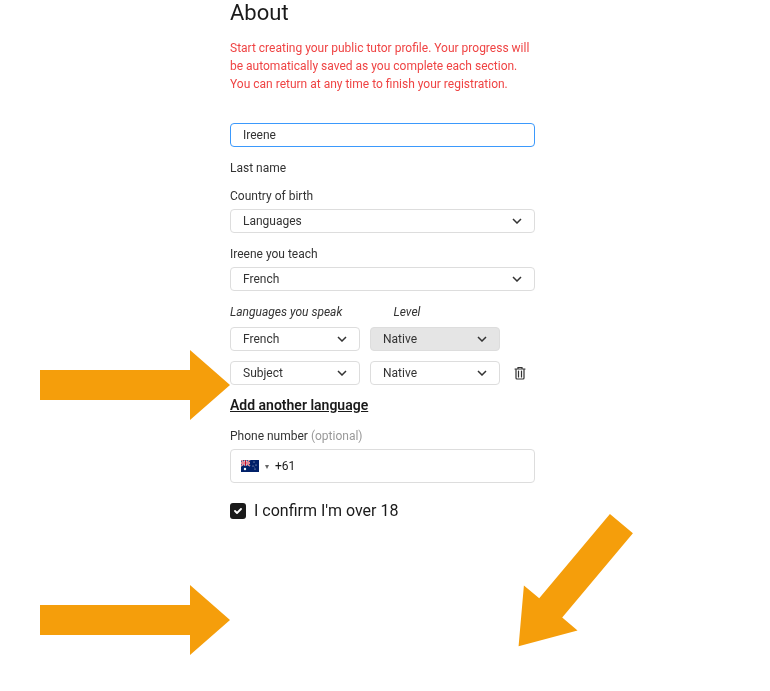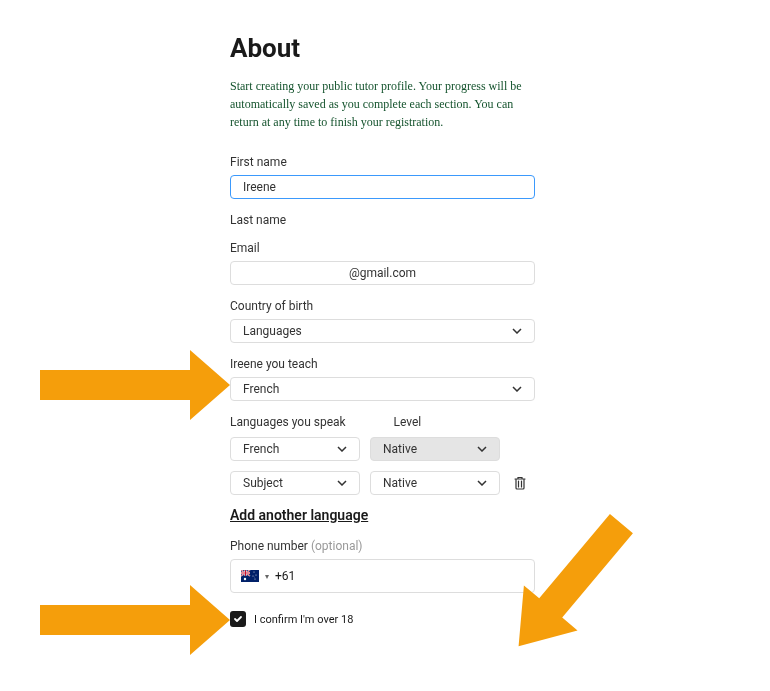--- a/index.html
+++ b/index.html
@@ -10,32 +10,30 @@
       width: 770px;
       height: 691px;
       position: relative;
     }
     .container {
       margin-left: 230px;
       width: 305px;
       padding-top: 0;
     }
     h1.title {
-      font-size: 26px;
-      font-weight: 700;
+      font-size: 22px;
+      font-weight: 400;
       margin-bottom: 14px;
       color: #1a1a1a;
-      margin-top: 33px;
     }
     .subtitle {
       font-size: 12px;
       line-height: 1.5;
-      color: #14532d;
-      margin-bottom: 24px;
-      font-family: Liberation Serif, serif;
+      color: #ef4444;
+      margin-bottom: 30px;
     }
     .label {
       font-size: 12px;
       color: #333;
       margin-bottom: 6px;
       display: block;
     }
     .label .optional {
       color: #999;
     }
@@ -71,20 +69,21 @@
       width: 10px;
       height: 10px;
       display: flex;
       align-items: center;
       justify-content: center;
     }
     .two-col {
       display: flex;
       gap: 22px;
       align-items: flex-start;
+      font-style: italic;
     }
     .two-col .col {
       flex: 1;
     }
     .two-col .col .label {
       min-height: 16px;
     }
     .lang-row {
       display: flex;
       gap: 10px;
@@ -138,52 +137,47 @@
     .checkbox {
       width: 16px;
       height: 16px;
       background: #1a1a1a;
       border-radius: 3px;
       display: flex;
       align-items: center;
       justify-content: center;
     }
     .confirm-label {
-      font-size: 11px;
+      font-size: 16px;
       color: #1a1a1a;
     }
     .save-row {
       text-align: right;
     }
     
     .arrow {
       position: absolute;
       pointer-events: none;
     }
   </style>
 </head>
 <body>
 
 <div class="container">
   <h1 class="title">About</h1>
   <p class="subtitle">Start creating your public tutor profile. Your progress will be automatically saved as you complete each section. You can return at any time to finish your registration.</p>
 
   <div class="field">
-    <label class="label">First name</label>
     <input class="textbox focused" type="text" value="Ireene" style="">
   </div>
 
   <div class="field">
     <label class="label">Last name</label>
   </div>
 
-  <div class="field">
-    <label class="label">Email</label>
-    <input class="textbox" type="text" style="text-align: center;" value="@gmail.com">
-  </div>
 
   <div class="field">
     <label class="label">Country of birth</label>
     <div class="selectbox">
       <span>Languages</span>
       <span class="chevron">
         <svg width="10" height="6" viewBox="0 0 10 6">
             <path d="M1 1 L5 5 L9 1" stroke="#333" stroke-width="1.5" fill="none"></path>
           </svg>
       </span>

